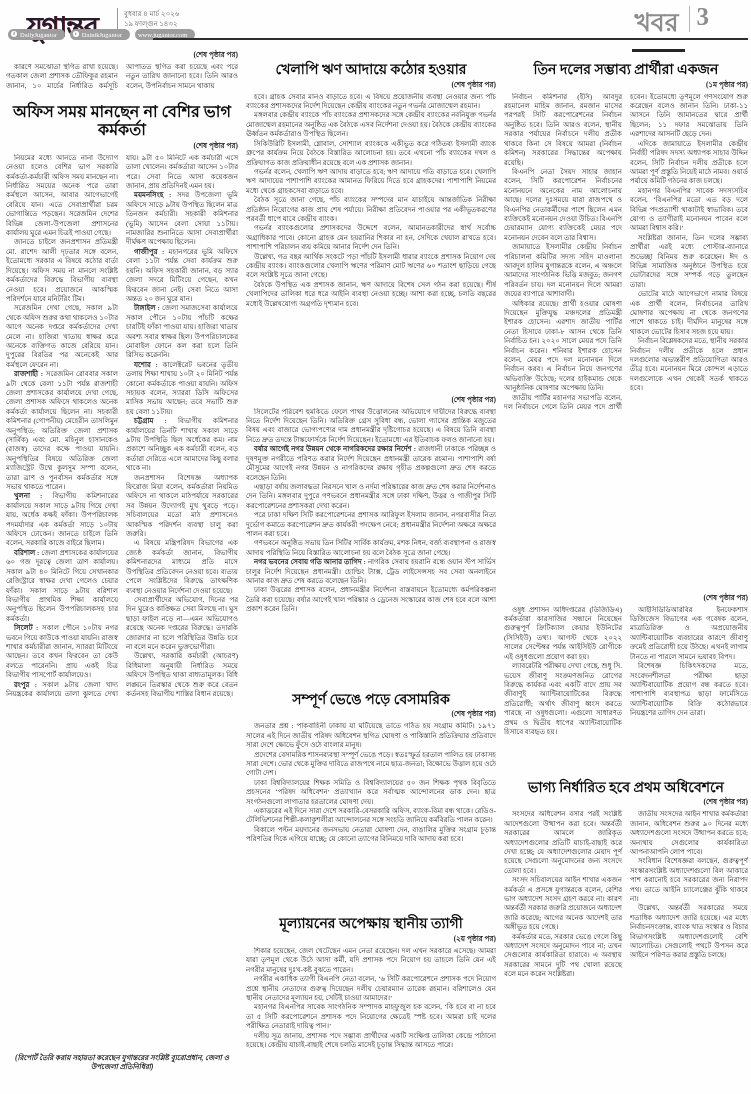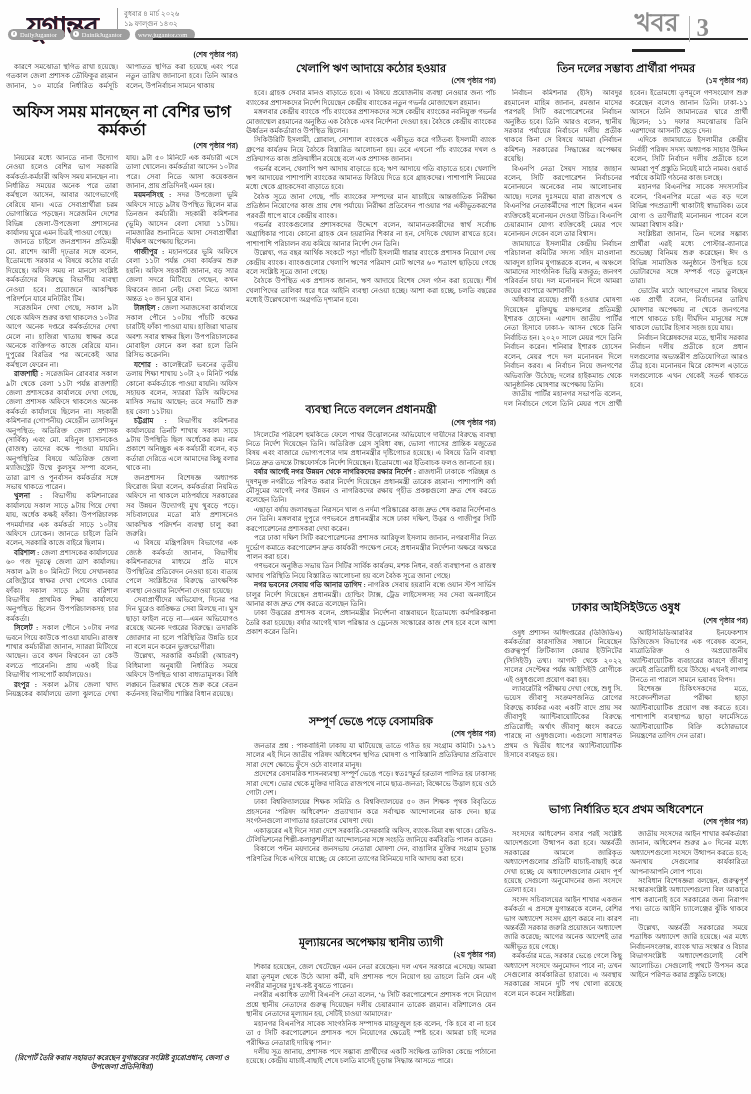--- a/index.html
+++ b/index.html
@@ -10,34 +10,34 @@
   .logo{position:absolute;left:27px;top:6px;font-size:27px;font-weight:bold;color:#261c2e;
         letter-spacing:-1px;text-shadow:0.6px 0 0 #7a1420;}
   .mast-divider{position:absolute;left:117px;top:8px;width:1px;height:24px;background:#999;}
   .dates{position:absolute;left:124px;top:9px;font-size:7px;line-height:10px;color:#5c5c5c;}
   .badge-row{position:absolute;left:8px;top:29px;display:flex;gap:5px;}
   .badge{display:flex;align-items:center;gap:3px;background:#9d9d9d;color:#fff;
          font-size:6.5px;line-height:9px;padding:0 8px 1px 3px;border-radius:6px;height:10px;}
   .badge .dot{width:6px;height:6px;border-radius:50%;background:#fff;color:#777;font-size:5px;
               line-height:6px;text-align:center;font-weight:bold;}
   .header-rule{position:absolute;left:153px;top:38px;width:595px;height:2px;background:#2e2e2e;}
-  .mast-right{position:absolute;right:42px;top:3px;display:flex;align-items:center;color:#8d8d8d;}
+  .mast-right{position:absolute;right:42px;top:3px;display:flex;align-items:flex-start;color:#8d8d8d;}
   .section-title{font-size:25px;font-weight:bold;padding:0 6px 3px 2px;border-bottom:3px solid #262626;}
   .sep{width:1px;height:26px;background:#b5b5b5;margin:3px 7px 0 4px;}
   .pagenum{font-size:25px;font-weight:bold;}
   
   .content{position:absolute;left:6px;top:48px;width:742px;display:flex;gap:8px;}
   .group-left{width:232px;}
   .group-mid{width:250px;}
   .group-right{width:244px;}
   article{display:block;}
   .headline{font-weight:bold;text-align:center;color:#0c0c0c;line-height:1.12;margin:1px 0 1px;}
   .h-sm{font-size:15px;}
   .h-lg{font-size:16px;margin-top:6px;}
-  .h-md{font-size:11px;margin-top:14px;}
+  .h-md{font-size:14px;margin-top:14px;}
   .cont{text-align:right;font-size:7.3px;font-weight:bold;color:#222;margin:1px 0 2px;}
   .body{font-size:7px;line-height:9.4px;text-align:justify;color:#1c1c1c;overflow:hidden;}
   .body p{margin:0;text-indent:8px;}
   .body p b{font-weight:bold;}
   .cols2{column-count:2;column-gap:8px;}
   .credit{font-size:7.2px;font-weight:bold;font-style:italic;text-align:center;margin-top:2px;line-height:9.5px;}
   
   .b-left-top{height:34px;}
   .b-left-main{height:898px;}
   .b-mid-1{height:300px;}
@@ -125,21 +125,20 @@
             <p>মঙ্গলবার কেন্দ্রীয় ব্যাংকে পাঁচ ব্যাংকের প্রশাসকদের সঙ্গে কেন্দ্রীয় ব্যাংকের নবনিযুক্ত গভর্নর মোজাম্মেল রহমানের অনুষ্ঠিত এক বৈঠকে এসব নির্দেশনা দেওয়া হয়। বৈঠকে কেন্দ্রীয় ব্যাংকের ঊর্ধ্বতন কর্মকর্তারাও উপস্থিত ছিলেন।</p>
             <p>সিকিউরিটি ইসলামী, গ্লোবাল, সোশ্যাল ব্যাংককে একীভূত করে গঠিতব্য ইসলামী ব্যাংক গ্রুপের কার্যক্রম নিয়ে বৈঠকে বিস্তারিত আলোচনা হয়। তবে এখনো পাঁচ ব্যাংকের দখল ও প্রক্রিয়াগত কাজ প্রক্রিয়াধীন রয়েছে বলে এক প্রশাসক জানান।</p>
             <p>গভর্নর বলেন, খেলাপি ঋণ আদায় বাড়াতে হবে; ঋণ আদায়ে গতি বাড়াতে হবে। খেলাপি ঋণ আদায়ের পাশাপাশি ব্যাংকের আমানত ফিরিয়ে দিতে হবে গ্রাহকদের। পাশাপাশি নিয়মের মধ্যে থেকে গ্রাহকসেবা বাড়াতে হবে।</p>
             <p>বৈঠক সূত্রে জানা গেছে, পাঁচ ব্যাংকের সম্পদের মান যাচাইয়ে আন্তর্জাতিক নিরীক্ষা প্রতিষ্ঠান নিয়োগের কাজ প্রায় শেষ পর্যায়ে। নিরীক্ষা প্রতিবেদন পাওয়ার পর একীভূতকরণের পরবর্তী ধাপে যাবে কেন্দ্রীয় ব্যাংক।</p>
             <p>গভর্নর ব্যাংকগুলোর প্রশাসকদের উদ্দেশে বলেন, আমানতকারীদের স্বার্থ সর্বোচ্চ অগ্রাধিকার পাবে। কোনো গ্রাহক যেন হয়রানির শিকার না হন, সেদিকে খেয়াল রাখতে হবে। পাশাপাশি পরিচালন ব্যয় কমিয়ে আনার নির্দেশ দেন তিনি।</p>
             <p>উল্লেখ্য, গত বছর আর্থিক সংকটে পড়া পাঁচটি ইসলামী ধারার ব্যাংকে প্রশাসক নিয়োগ দেয় কেন্দ্রীয় ব্যাংক। ব্যাংকগুলোর খেলাপি ঋণের পরিমাণ মোট ঋণের ৬০ শতাংশ ছাড়িয়ে গেছে বলে সংশ্লিষ্ট সূত্রে জানা গেছে।</p>
             <p>বৈঠকে উপস্থিত এক প্রশাসক জানান, ঋণ আদায়ে বিশেষ সেল গঠন করা হয়েছে। শীর্ষ খেলাপিদের তালিকা ধরে ধরে আইনি ব্যবস্থা নেওয়া হচ্ছে। আশা করা হচ্ছে, চলতি বছরের মধ্যেই উল্লেখযোগ্য অগ্রগতি দৃশ্যমান হবে।</p>
           </div>
       </article>
       <article>
-        <h2 class="headline h-md">ব্যবস্থা নিতে বললেন প্রধানমন্ত্রী</h2>
         <div class="cont">(শেষ পৃষ্ঠার পর)</div>
         <div class="body b-mid-2">
             <p>সিলেটের পরিবেশ হুমকিতে ফেলে পাথর উত্তোলনের অভিযোগে দায়ীদের বিরুদ্ধে ব্যবস্থা নিতে নির্দেশ দিয়েছেন তিনি। অতিরিক্ত গ্রেস সুবিধা বন্ধ, ভোলা গ্যাসের প্রান্তিক মজুতের বিষয় এবং বাজারে ভোগ্যপণ্যের দাম প্রধানমন্ত্রীর দৃষ্টিগোচর হয়েছে। এ বিষয়ে তিনি ব্যবস্থা নিতে দ্রুত তদন্তে টাস্কফোর্সকে নির্দেশ দিয়েছেন। ইতোমধ্যে এর ইতিবাচক ফলও জানানো হয়।</p>
             <p><b>বর্ষার আগেই নগর উন্নয়ন থেকে নাগরিকদের রক্ষার নির্দেশ : </b>রাজধানী ঢাকাকে পরিচ্ছন্ন ও দূষণমুক্ত নগরীতে পরিণত করার নির্দেশ দিয়েছেন প্রধানমন্ত্রী তারেক রহমান। পাশাপাশি বর্ষা মৌসুমের আগেই নগর উন্নয়ন ও নাগরিকদের রক্ষায় গৃহীত প্রকল্পগুলো দ্রুত শেষ করতে বলেছেন তিনি।</p>
             <p>এছাড়া বর্ষায় জলাবদ্ধতা নিরসনে খাল ও নর্দমা পরিষ্কারের কাজ দ্রুত শেষ করার নির্দেশনাও দেন তিনি। মঙ্গলবার দুপুরে গণভবনে প্রধানমন্ত্রীর সঙ্গে ঢাকা দক্ষিণ, উত্তর ও গাজীপুর সিটি করপোরেশনের প্রশাসকরা দেখা করেন।</p>
             <p>পরে ঢাকা দক্ষিণ সিটি করপোরেশনের প্রশাসক আরিফুল ইসলাম জানান, নগরবাসীর নিত্য দুর্ভোগ কমাতে করপোরেশন দ্রুত কার্যকরী পদক্ষেপ নেবে; প্রধানমন্ত্রীর নির্দেশনা অক্ষরে অক্ষরে পালন করা হবে।</p>
             <p>গণভবনে অনুষ্ঠিত সভায় তিন সিটির সার্বিক কার্যক্রম, মশক নিধন, বর্জ্য ব্যবস্থাপনা ও রাজস্ব আদায় পরিস্থিতি নিয়ে বিস্তারিত আলোচনা হয় বলে বৈঠক সূত্রে জানা গেছে।</p>
             <p><b>নগর ভবনের সেবায় গতি আনার তাগিদ : </b>নাগরিক সেবায় হয়রানি বন্ধে ওয়ান স্টপ সার্ভিস চালুর নির্দেশ দিয়েছেন প্রধানমন্ত্রী। হোল্ডিং ট্যাক্স, ট্রেড লাইসেন্সসহ সব সেবা অনলাইনে আনার কাজ দ্রুত শেষ করতে বলেছেন তিনি।</p>
             <p>ঢাকা উত্তরের প্রশাসক বলেন, প্রধানমন্ত্রীর নির্দেশনা বাস্তবায়নে ইতোমধ্যে কর্মপরিকল্পনা তৈরি করা হয়েছে। বর্ষার আগেই খাল পরিষ্কার ও ড্রেনেজ সংস্কারের কাজ শেষ হবে বলে আশা প্রকাশ করেন তিনি।</p>
           </div>
@@ -162,37 +161,36 @@
             <p>শিকার হয়েছেন, জেল খেটেছেন এমন নেতা রয়েছেন। দল এখন সরকারে এসেছে। আমরা যারা তৃণমূল থেকে উঠে আসা কর্মী, যদি প্রশাসক পদে নিয়োগ হয় তাহলে তিনি যেন এই নগরীর মানুষের দুঃখ-কষ্ট বুঝতে পারেন।</p>
             <p>নগরীর একাধিক ত্যাগী বিএনপি নেতা বলেন, ‘৬ সিটি করপোরেশনে প্রশাসক পদে নিয়োগ প্রশ্নে স্থানীয় নেতাদের গুরুত্ব দিয়েছেন দলীয় চেয়ারম্যান তারেক রহমান। বরিশালেও যেন স্থানীয় নেতাদের মূল্যায়ন হয়, সেটিই চাওয়া আমাদের।’</p>
             <p>মহানগর বিএনপির সাবেক সাংগঠনিক সম্পাদক মাহফুজুল হক বলেন, ‘কি হবে বা না হবে তা ৫ সিটি করপোরেশনে প্রশাসক পদে নিয়োগের ক্ষেত্রেই স্পষ্ট হবে। আমরা চাই দলের পরীক্ষিত নেতারাই দায়িত্ব পান।’</p>
             <p>দলীয় সূত্র জানায়, প্রশাসক পদে সম্ভাব্য প্রার্থীদের একটি সংক্ষিপ্ত তালিকা কেন্দ্রে পাঠানো হয়েছে। কেন্দ্রীয় যাচাই-বাছাই শেষে চলতি মাসেই চূড়ান্ত সিদ্ধান্ত আসতে পারে।</p>
           </div>
       </article>
     </section>
 
     <section class="group-right">
       <article>
-        <h2 class="headline h-md">তিন দলের সম্ভাব্য প্রার্থীরা পদমর</h2>
+        <h2 class="headline h-md">তিন দলের সম্ভাব্য প্রার্থীরা একজন</h2>
         <div class="cont">(১ম পৃষ্ঠার পর)</div>
         <div class="body cols2 b-right-1">
             <p>নির্বাচন কমিশনার (ইসি) আবদুর রহমানেল মাহিম জানান, রমজান মাসের পরপরই সিটি করপোরেশনের নির্বাচন অনুষ্ঠিত হবে। তিনি আরও বলেন, স্থানীয় সরকার পর্যায়ের নির্বাচনে দলীয় প্রতীক থাকবে কিনা সে বিষয়ে আমরা (নির্বাচন কমিশন) সরকারের সিদ্ধান্তের অপেক্ষায় রয়েছি।</p>
             <p>বিএনপি নেতা সৈয়দ সাহার জাহান বলেন, সিটি করপোরেশন নির্বাচনের মনোনয়নে অনেকের নাম আলোচনায় আছে। দলের দুঃসময়ে যারা রাজপথে ও বিএনপির নেতাকর্মীদের পাশে ছিলেন এমন ব্যক্তিকেই মনোনয়ন দেওয়া উচিত। বিএনপি চেয়ারম্যান যোগ্য ব্যক্তিকেই মেয়র পদে মনোনয়ন দেবেন বলে তার বিশ্বাস।</p>
             <p>জামায়াতে ইসলামীর কেন্দ্রীয় নির্বাচন পরিচালনা কমিটির সদস্য সহিদ মাওলানা আবদুল হালিম যুগান্তরকে বলেন, এ অঞ্চলে আমাদের সাংগঠনিক ভিত্তি মজবুত; জনগণ পরিবর্তন চায়। দল মনোনয়ন দিলে আমরা জয়ের ব্যাপারে আশাবাদী।</p>
             <p>অধিকার রয়েছে। প্রার্থী হওয়ার ঘোষণা দিয়েছেন মুক্তিযুদ্ধ মঞ্চদলের প্রতিমন্ত্রী ইশারক হোসেন। এরশাদ জাতীয় পার্টির নেতা হিসাবে ঢাকা-৮ আসন থেকে তিনি নির্বাচিত হন। ২০২০ সালে মেয়র পদে তিনি নির্বাচন করেন। শনিবার ইশারক হোসেন বলেন, মেয়র পদে দল মনোনয়ন দিলে নির্বাচন করব। এ নির্বাচন নিয়ে জনগণের অভিব্যক্তি উঠেছে; দলের হাইকমান্ড থেকে আনুষ্ঠানিক ঘোষণার অপেক্ষায় তিনি।</p>
             <p>জাতীয় পার্টির মহানগর সভাপতি বলেন, দল নির্বাচনে গেলে তিনি মেয়র পদে প্রার্থী হবেন। ইতোমধ্যে তৃণমূলে গণসংযোগ শুরু করেছেন বলেও জানান তিনি। ঢাকা-১১ আসনে তিনি জামানতের দ্বারে প্রার্থী ছিলেন; ১১ দফার সমঝোতায় তিনি এরশাদের আসনটি ছেড়ে দেন।</p>
             <p>এদিকে জামায়াতে ইসলামীর কেন্দ্রীয় নির্বাহী পরিষদ সদস্য অধ্যাপক সাহাব উদ্দিন বলেন, সিটি নির্বাচন দলীয় প্রতীকে হলে আমরা পূর্ণ প্রস্তুতি নিয়েই মাঠে নামব। ওয়ার্ড পর্যায়ে কমিটি গঠনের কাজ চলছে।</p>
             <p>মহানগর বিএনপির সাবেক সদস্যসচিব বলেন, ‘বিএনপির মতো এত বড় দলে বিভিন্ন পদপ্রত্যাশী থাকাটাই স্বাভাবিক। তবে যোগ্য ও ত্যাগীরাই মনোনয়ন পাবেন বলে আমরা বিশ্বাস করি।’</p>
             <p>সংশ্লিষ্টরা জানান, তিন দলের সম্ভাব্য প্রার্থীরা এরই মধ্যে পোস্টার-ব্যানারে শুভেচ্ছা বিনিময় শুরু করেছেন। ঈদ ও বিভিন্ন সামাজিক অনুষ্ঠানে উপস্থিত হয়ে ভোটারদের সঙ্গে সম্পর্ক গড়ে তুলছেন তারা।</p>
             <p>ভোটের মাঠে আগেভাগে নামার বিষয়ে এক প্রার্থী বলেন, নির্বাচনের তারিখ ঘোষণার অপেক্ষায় না থেকে জনগণের পাশে থাকতে চাই। দীর্ঘদিন মানুষের সঙ্গে থাকলে ভোটের হিসাব সহজ হয়ে যায়।</p>
             <p>নির্বাচন বিশ্লেষকদের মতে, স্থানীয় সরকার নির্বাচন দলীয় প্রতীকে হলে প্রধান দলগুলোর অভ্যন্তরীণ প্রতিযোগিতা আরও তীব্র হবে। মনোনয়ন ঘিরে কোন্দল এড়াতে দলগুলোকে এখন থেকেই সতর্ক থাকতে হবে।</p>
           </div>
       </article>
       <article>
-        <h2 class="headline h-md">ঢাকার আইসিইউতে ওষুধ</h2>
         <div class="cont">(শেষ পৃষ্ঠার পর)</div>
         <div class="body cols2 b-right-2">
             <p>ওষুধ প্রশাসন অধিদপ্তরের (ডিজিডিএ) কর্মকর্তারা কারসাজির সন্ধানে নিয়েছেন গুরুত্বপূর্ণ ক্রিটিক্যাল কেয়ার ইউনিটের (সিসিইউ) তথ্য। আগস্ট থেকে ২০২২ সালের সেপ্টেম্বর পর্যন্ত আইসিইউ রোগীকে এই ওষুধগুলো প্রয়োগ করা হয়।</p>
             <p>ল্যাবরেটরি পরীক্ষায় দেখা গেছে, শুধু সি. ভয়েস জীবাণু সংক্রমণজনিত রোগের বিরুদ্ধে কার্যকর এবং একটি বাদে প্রায় সব জীবাণুই অ্যান্টিবায়োটিকের বিরুদ্ধে প্রতিরোধী; অর্থাৎ জীবাণু ধ্বংস করতে পারছে না ওষুধগুলো। এগুলো সাধারণত প্রথম ও দ্বিতীয় ধাপের অ্যান্টিবায়োটিক হিসাবে ব্যবহৃত হয়।</p>
             <p>আইসিডিডিআরবির ইনফেকশাস ডিজিজেস বিভাগের এক গবেষক বলেন, মাত্রাতিরিক্ত ও অপ্রয়োজনীয় অ্যান্টিবায়োটিক ব্যবহারের কারণে জীবাণু ক্রমেই প্রতিরোধী হয়ে উঠছে। এখনই লাগাম টানতে না পারলে সামনে ভয়াবহ বিপদ।</p>
             <p>বিশেষজ্ঞ চিকিৎসকদের মতে, সংবেদনশীলতা পরীক্ষা ছাড়া অ্যান্টিবায়োটিক প্রয়োগ বন্ধ করতে হবে। পাশাপাশি ব্যবস্থাপত্র ছাড়া ফার্মেসিতে অ্যান্টিবায়োটিক বিক্রি কঠোরভাবে নিয়ন্ত্রণের তাগিদ দেন তারা।</p>
           </div>
       </article>
       <article>
         <h2 class="headline h-md">ভাগ্য নির্ধারিত হবে প্রথম অধিবেশনে</h2>

